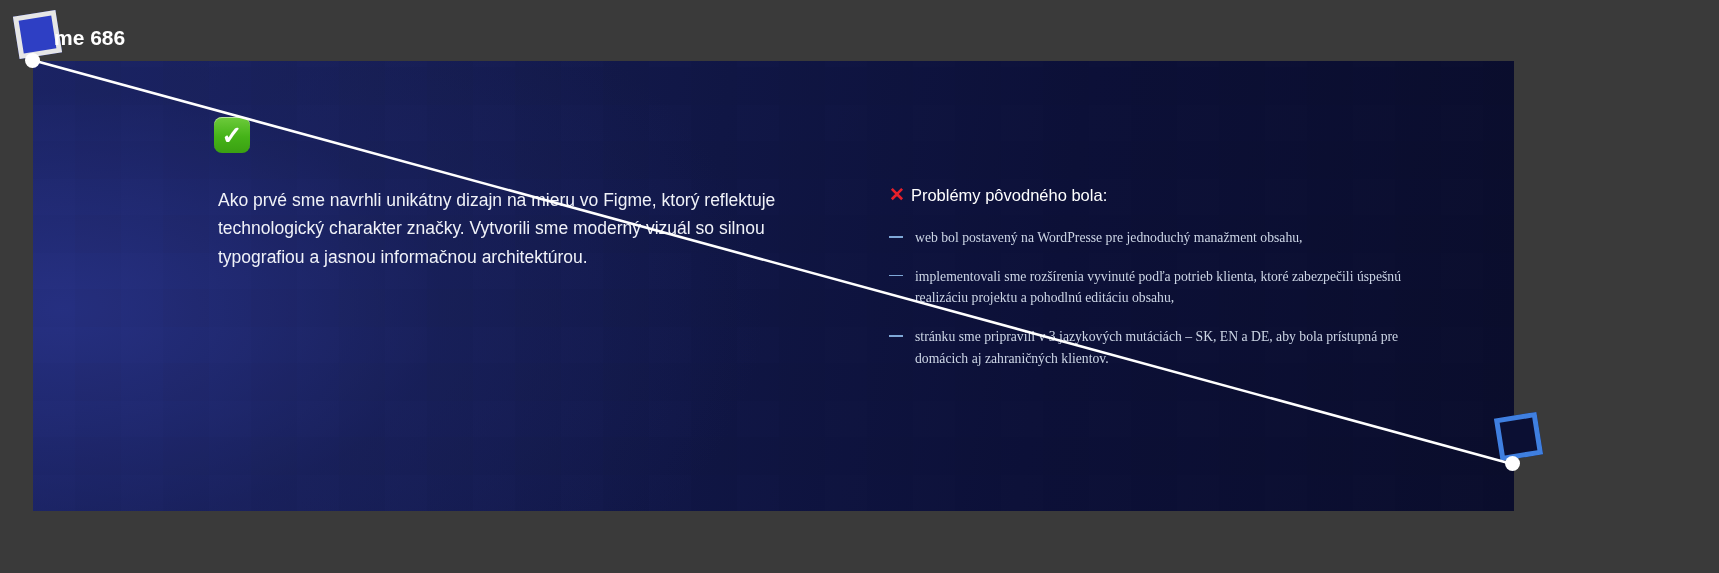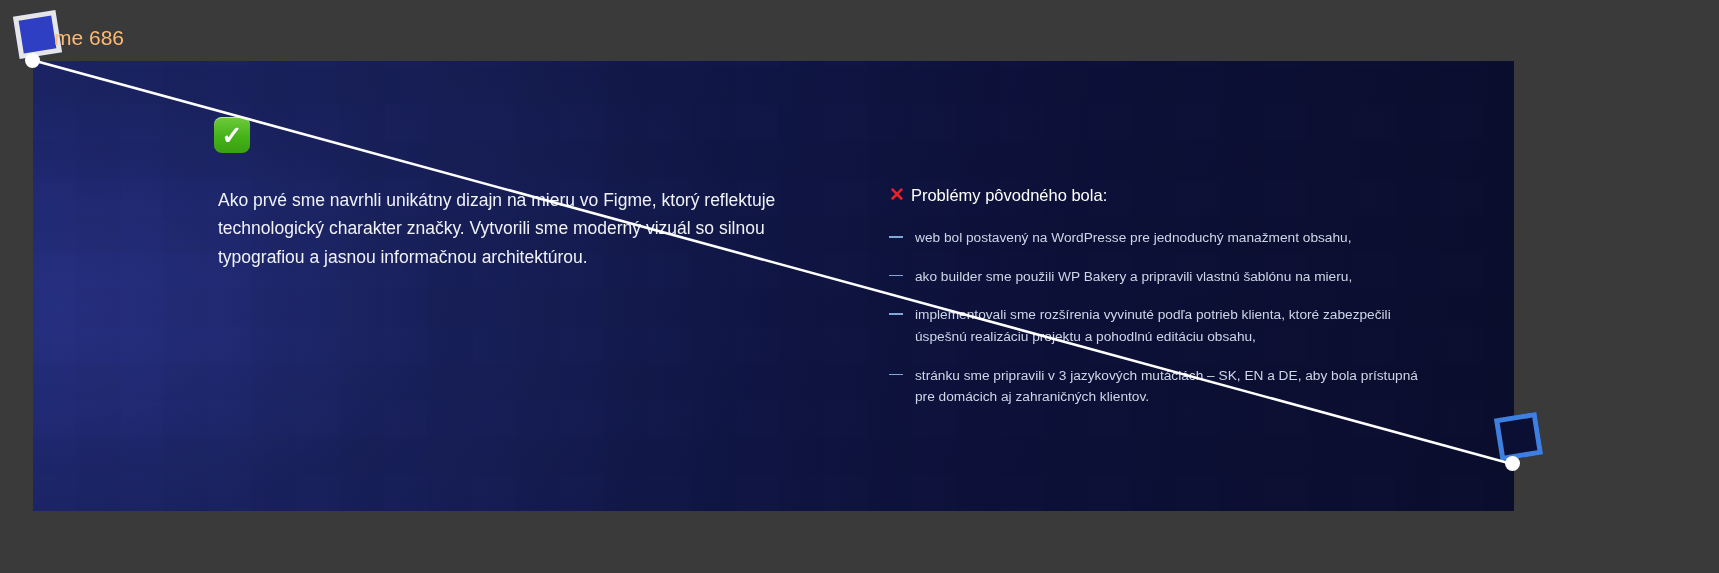--- a/index.html
+++ b/index.html
@@ -130,20 +130,21 @@
     font-weight: 700;
     line-height: 1;
     display: inline-block;
     transform: translateY(-1px);
   }
 
   ul.problem-list {
     list-style: none;
     margin: 0;
     padding: 0;
+    font-family: Liberation Serif, serif;
   }
   ul.problem-list li {
     position: relative;
     padding-left: 26px;
     margin-bottom: 17px;
     font-size: 13.7px;
     line-height: 1.58;
     color: #cdd6e6;
   }
   ul.problem-list li .dash {
@@ -190,22 +191,22 @@
   }
   #dot-start { left: 25px; top: 53px; }
   #dot-end   { left: 1505px; top: 456px; }
 
   
   #frame-label {
     position: absolute;
     left: 54px;
     top: 26px;
     font-size: 21px;
-    color: #fdba74;
-    font-weight: 400;
+    color: #ffffff;
+    font-weight: 700;
     z-index: 40;
     white-space: nowrap;
   }
 </style>
 </head>
 <body>
 
 <div id="canvas">
 
   <div id="card">
@@ -227,21 +228,20 @@
             <span>Problémy pôvodného bola:</span>
           </div>
 
           <ul class="problem-list">
             <li>
               <span class="dash"></span>
               <span>web bol postavený na WordPresse pre jednoduchý manažment obsahu,</span>
             </li>
             <li>
               <span class="dash"></span>
-              <span>ako builder sme použili WP Bakery a pripravili vlastnú šablónu na mieru,</span>
             </li>
             <li>
               <span class="dash"></span>
               <span>implementovali sme rozšírenia vyvinuté podľa potrieb klienta, ktoré zabezpečili úspešnú realizáciu projektu a pohodlnú editáciu obsahu,</span>
             </li>
             <li>
               <span class="dash"></span>
               <span>stránku sme pripravili v 3 jazykových mutáciách – SK, EN a DE, aby bola prístupná pre domácich aj zahraničných klientov.</span>
             </li>
           </ul>

